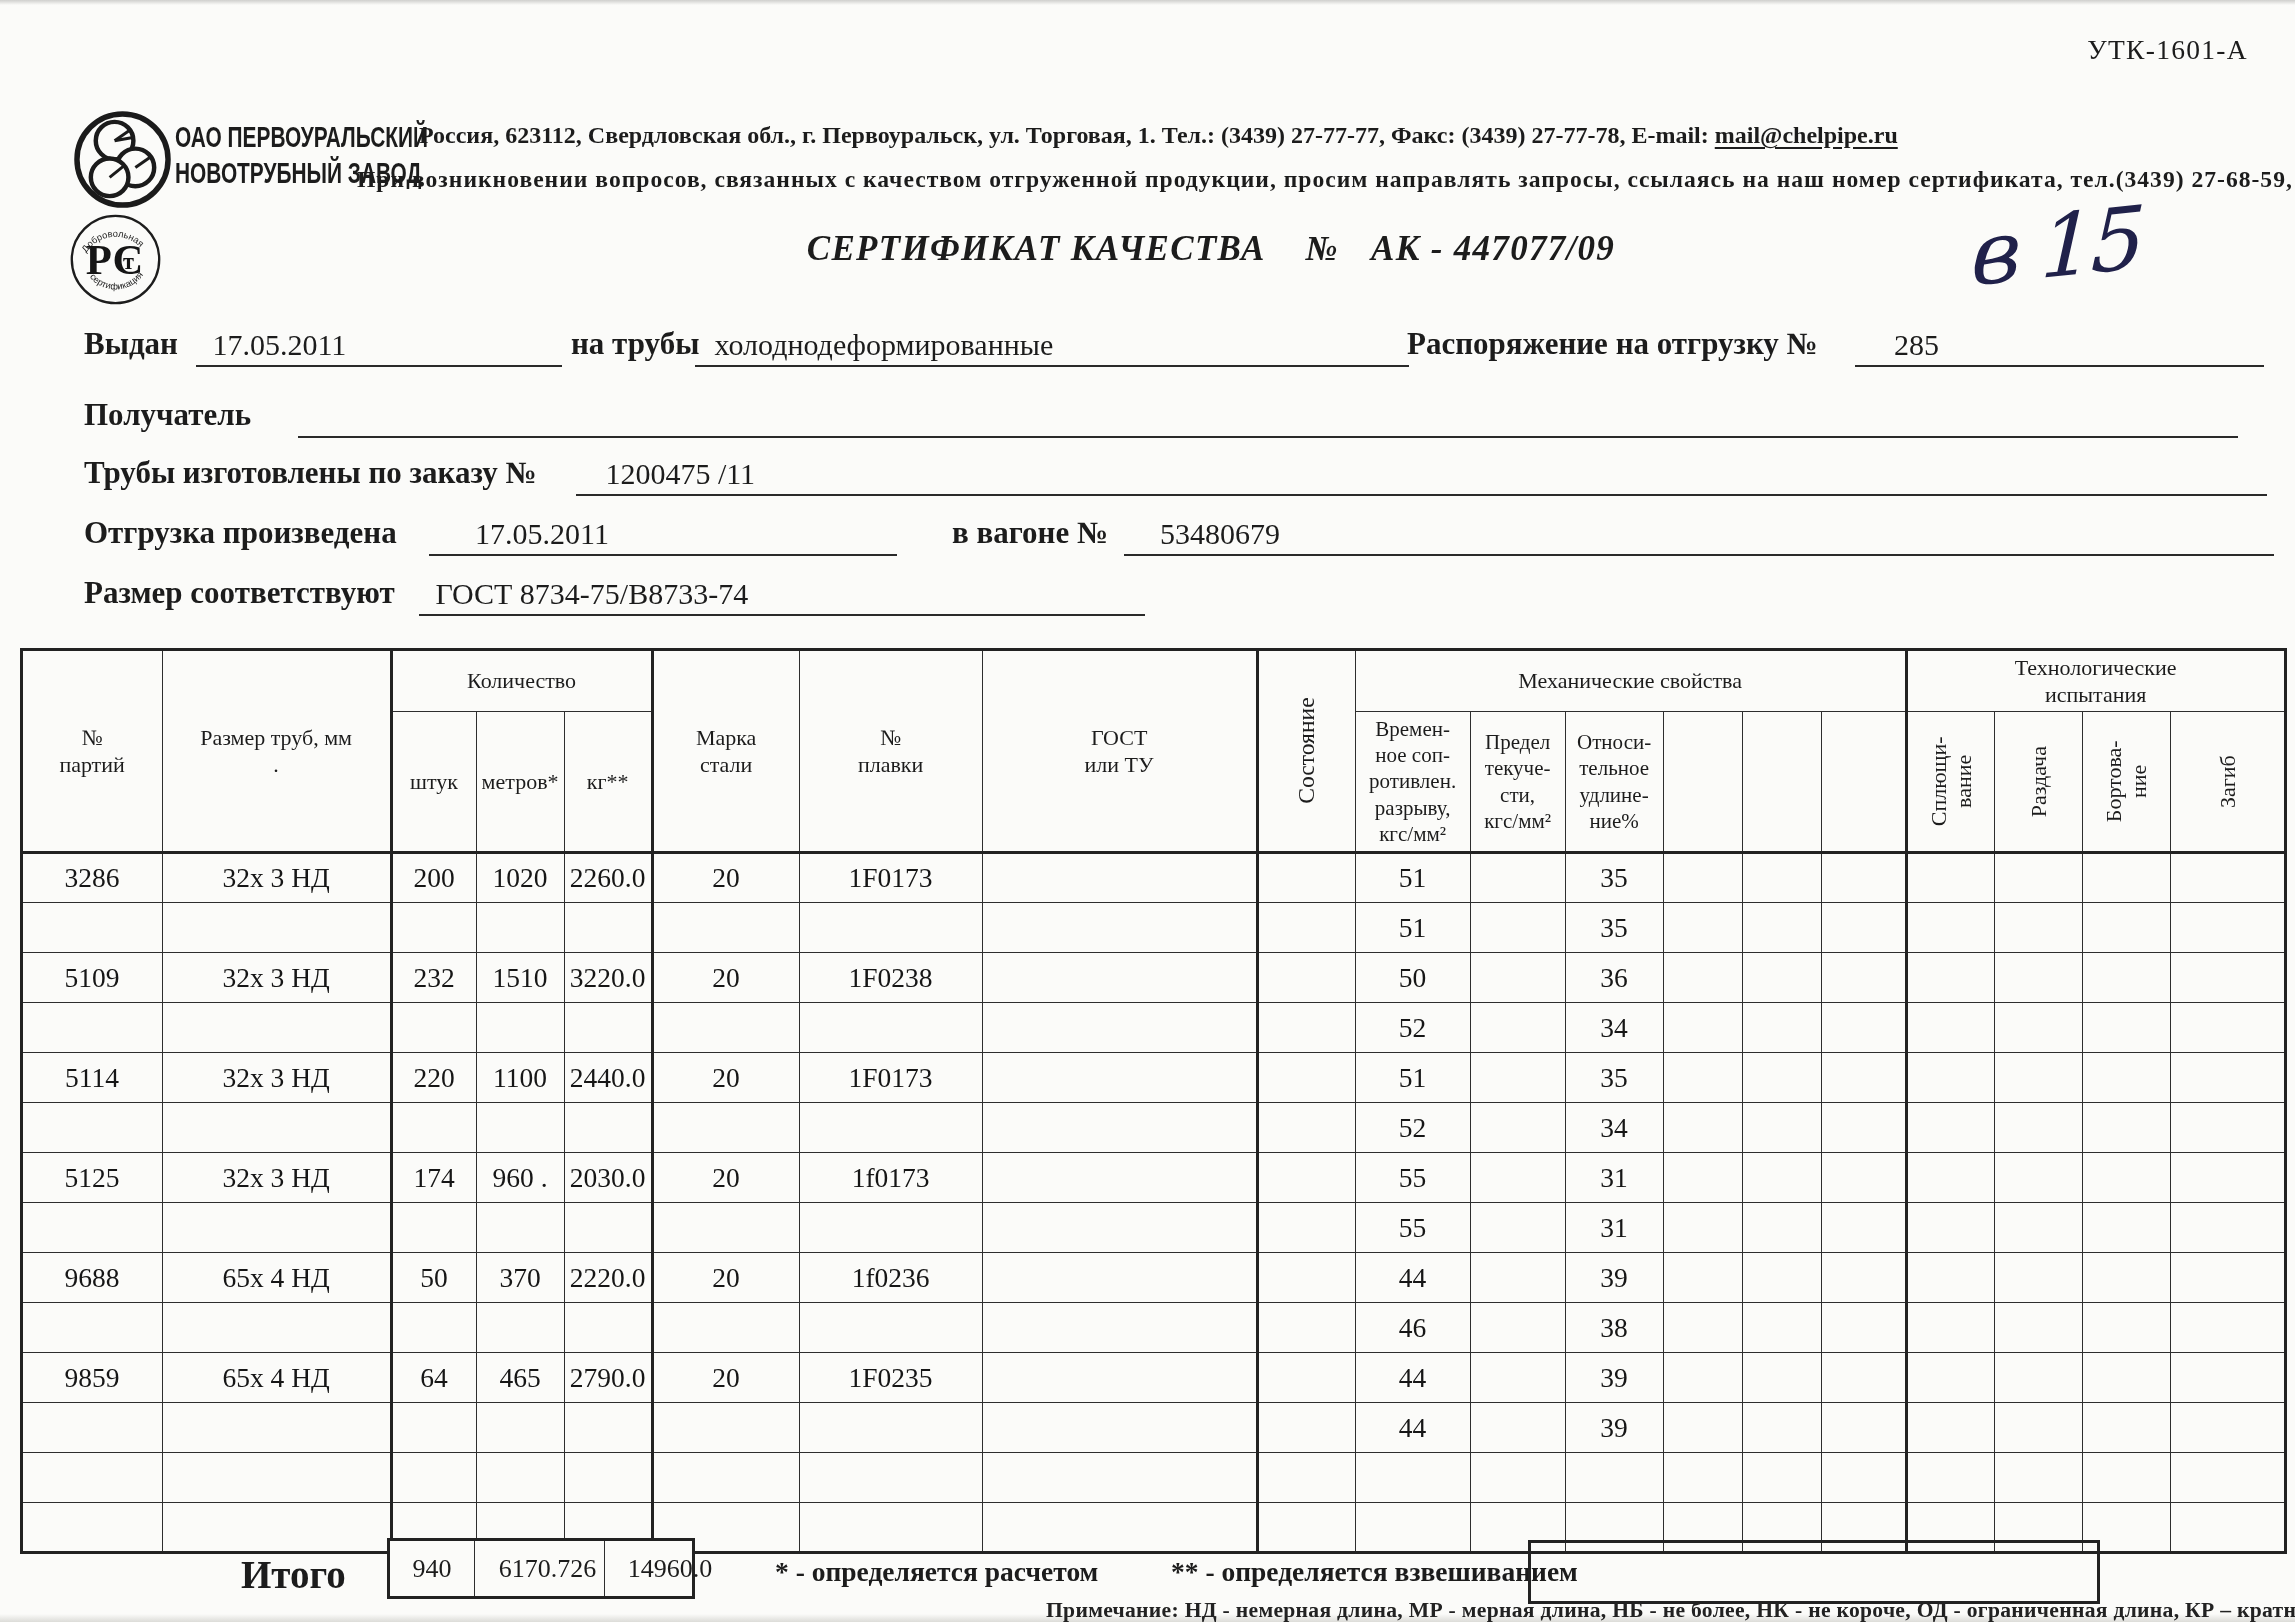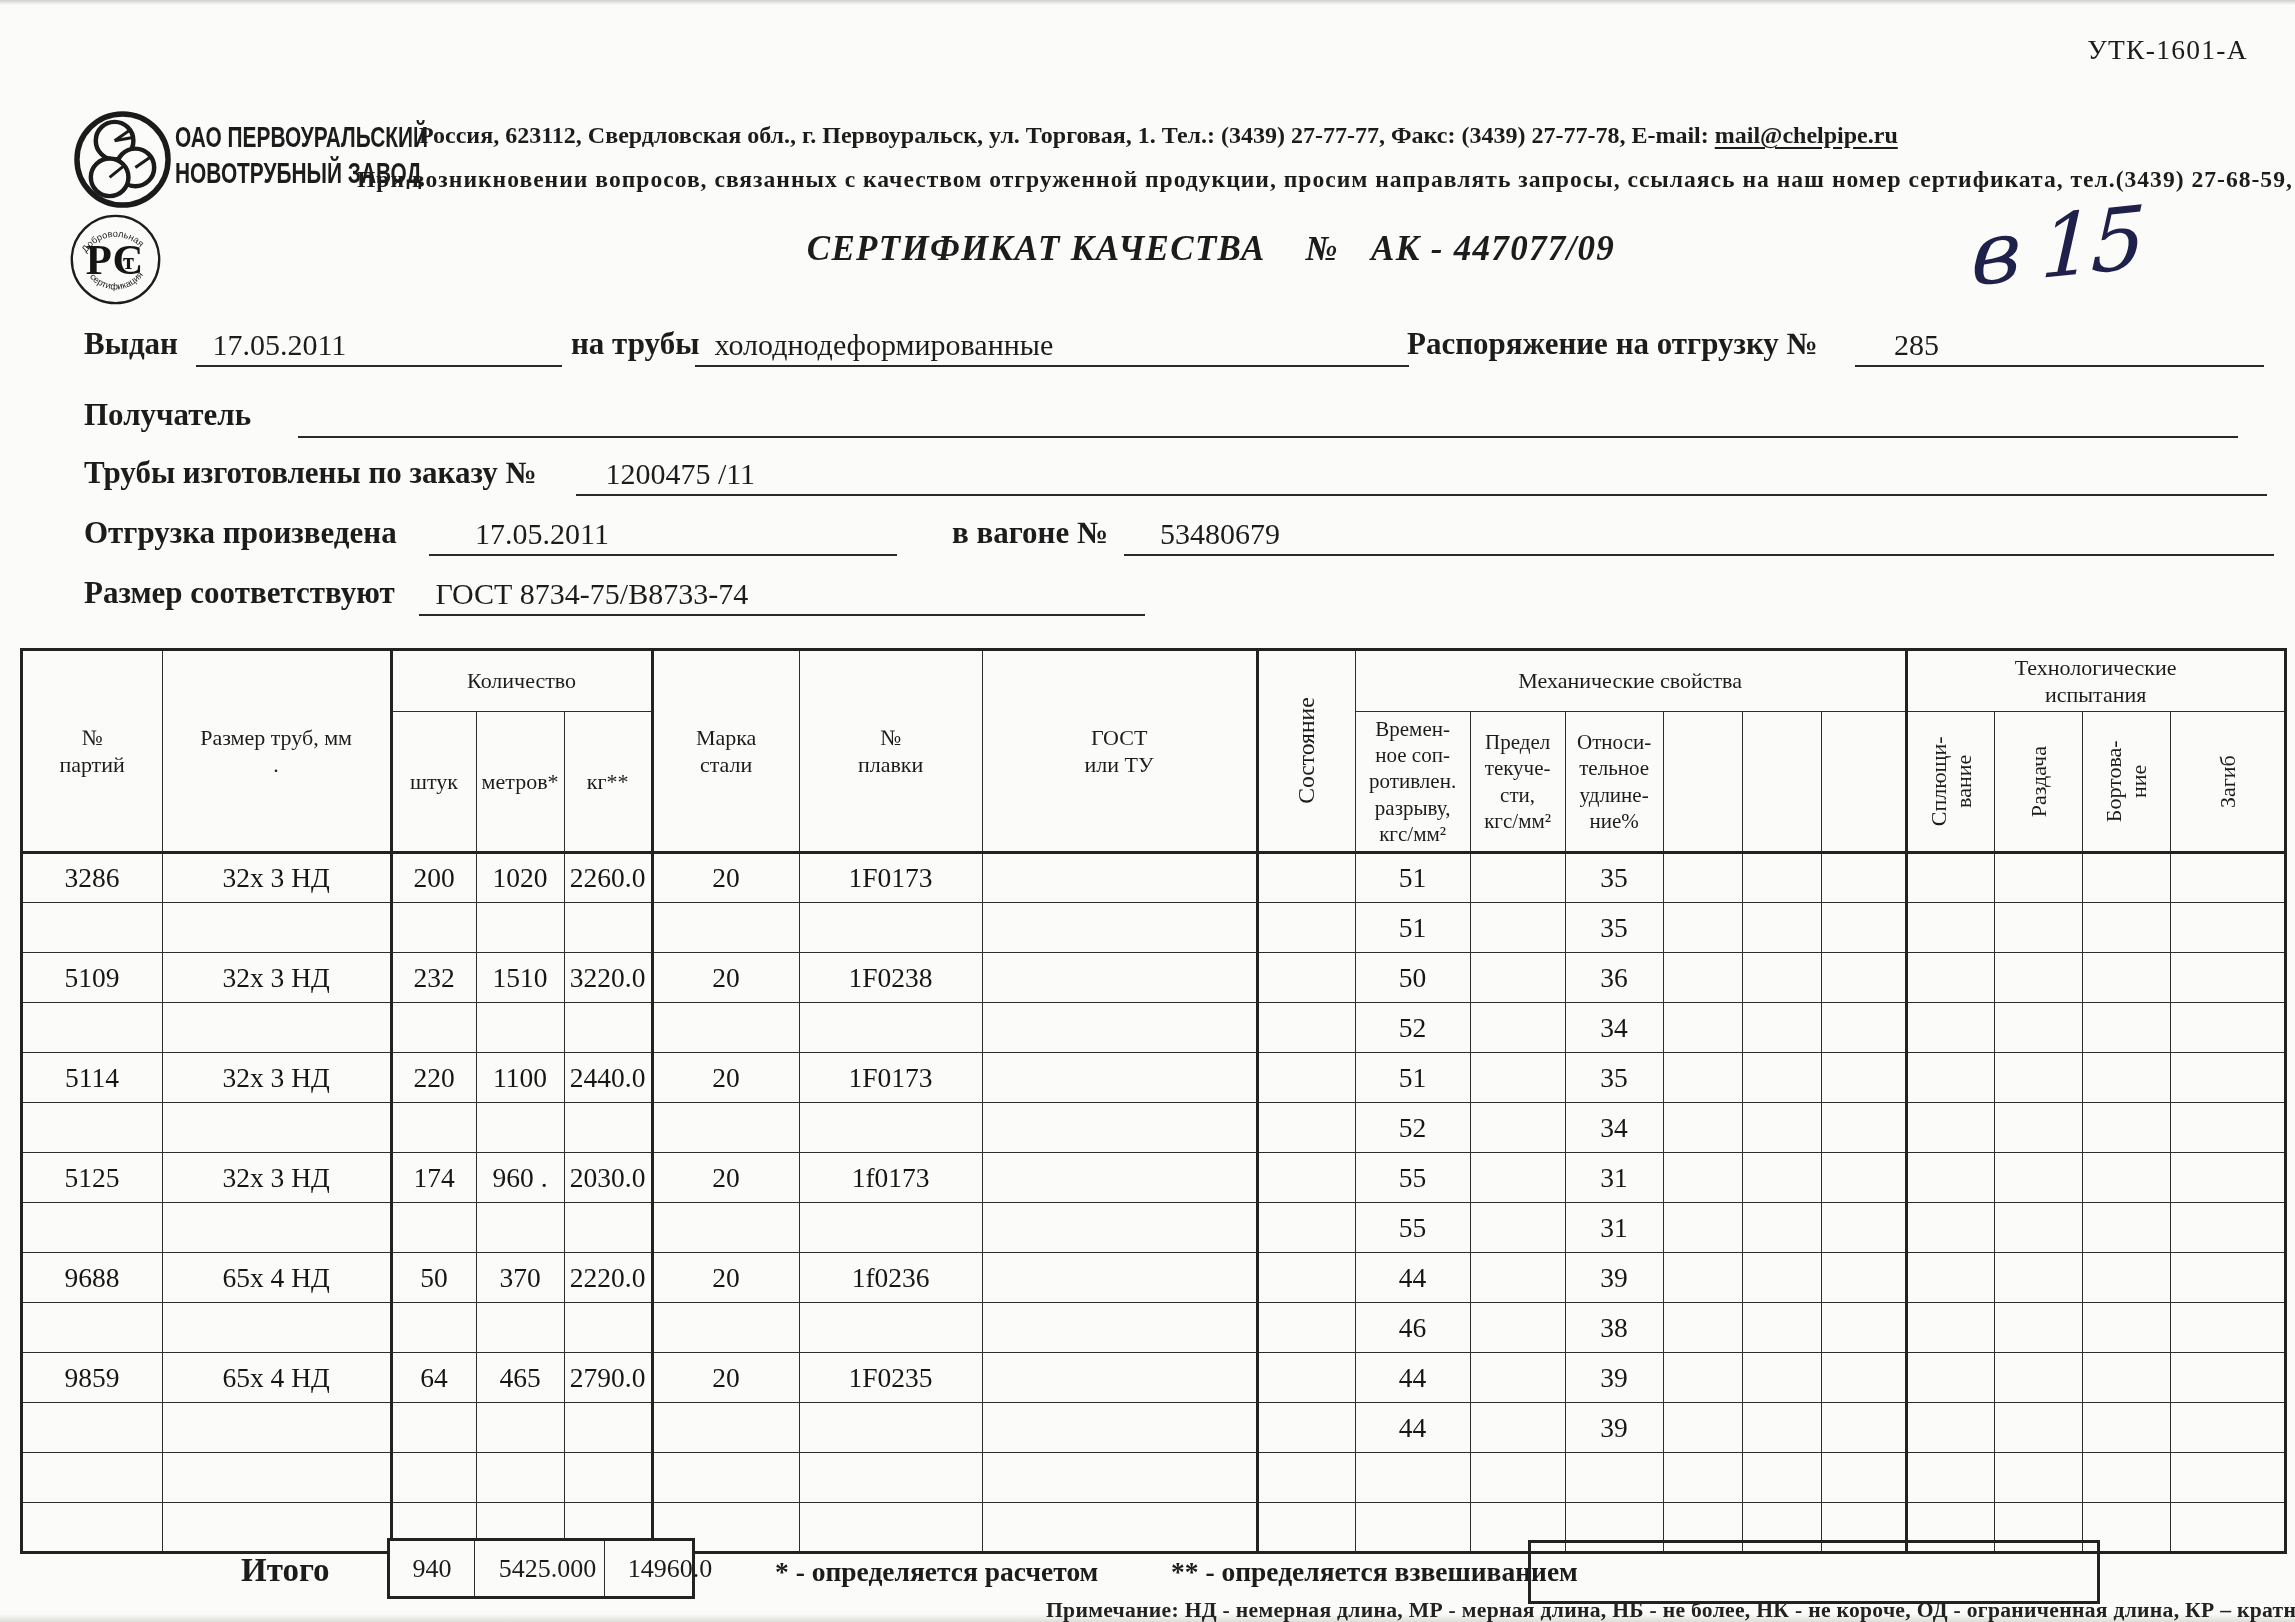--- a/index.html
+++ b/index.html
@@ -69,21 +69,21 @@
   .cert-table .bL{border-left:3.3px solid #222;}
   .cert-table tbody td:nth-child(3),
   .cert-table tbody td:nth-child(6),
   .cert-table tbody td:nth-child(9),
   .cert-table tbody td:nth-child(16){border-left:3.3px solid #222;}
   .mechhead{font-size:21px !important;}
   .rot-wrap{display:flex;align-items:center;justify-content:center;width:100%;height:100%;}
   .rot{transform:rotate(-90deg);white-space:pre-line;font-size:23.6px;line-height:1.15;}
   .rot.small{font-size:22px;}
 
-  .totals-label{position:absolute;left:241px;top:1552px;font-weight:bold;font-size:33px;}
+  .totals-label{position:absolute;left:241px;top:1552px;font-weight:bold;font-size:39px;}
   .totals-box{
     position:absolute;left:387px;top:1538px;width:302px;height:55px;
     border:3.9px solid #222;display:flex;background:#fbfbf9;gap:16px;
   }
   .totals-box .tcell{
     flex:0 0 auto;display:flex;align-items:center;justify-content:center;
     font-size:26px;border-right:1.3px solid #2e2e2e;
   }
   .totals-box .tcell:last-child{border-right:none;}
   .t-pcs{width:84px;}.t-m{width:113px;}.t-kg{width:98px;}
@@ -540,21 +540,21 @@
         <td></td>
         <td></td>
         <td></td>
       </tr>
     </tbody>
 </table>
 
 <div class="totals-label">Итого</div>
 <div class="totals-box">
   <div class="tcell t-pcs">940</div>
-  <div class="tcell t-m">5425.000</div>
+  <div class="tcell t-m">6170.726</div>
   <div class="tcell t-kg">14960.0</div>
 </div>
 
 <div class="footnote-calc">* - определяется расчетом</div>
 <div class="footnote-weigh">** - определяется взвешиванием</div>
 
 <div class="stamp-box"></div>
 
 <div class="bottom-note">Примечание: НД - немерная длина, МР - мерная длина, НБ - не более, НК - не короче, ОД - ограниченная длина, КР – кратные</div>
 

